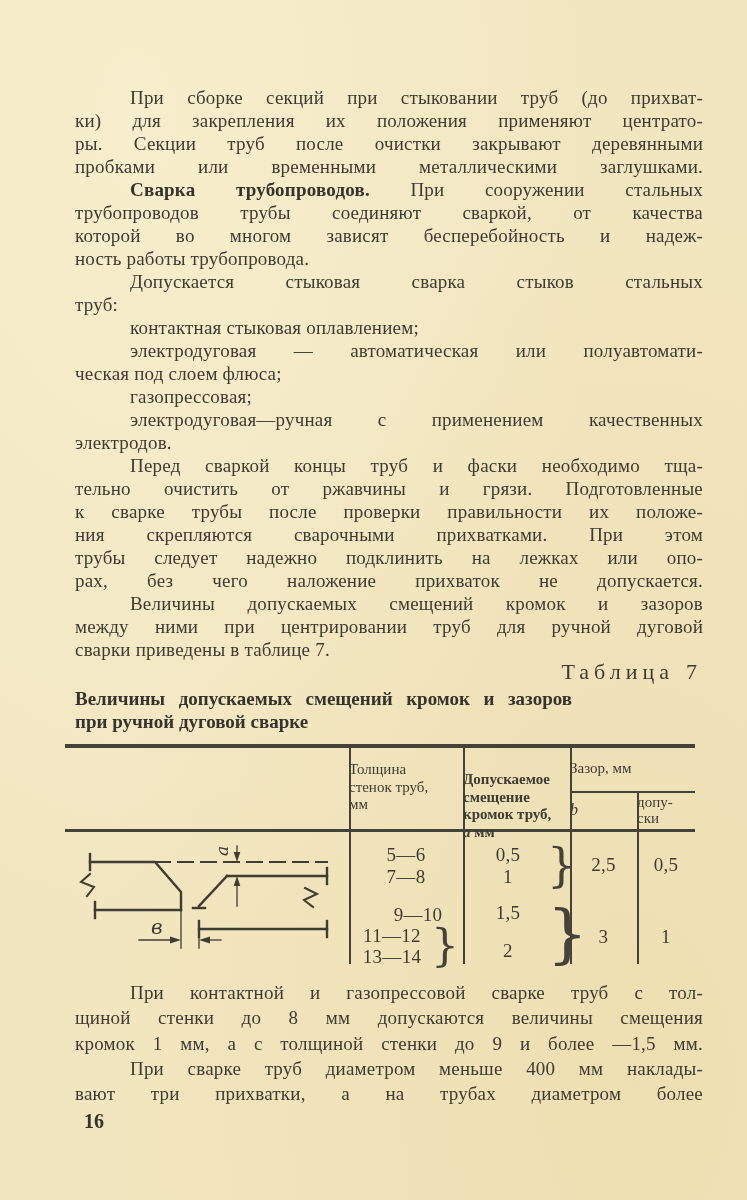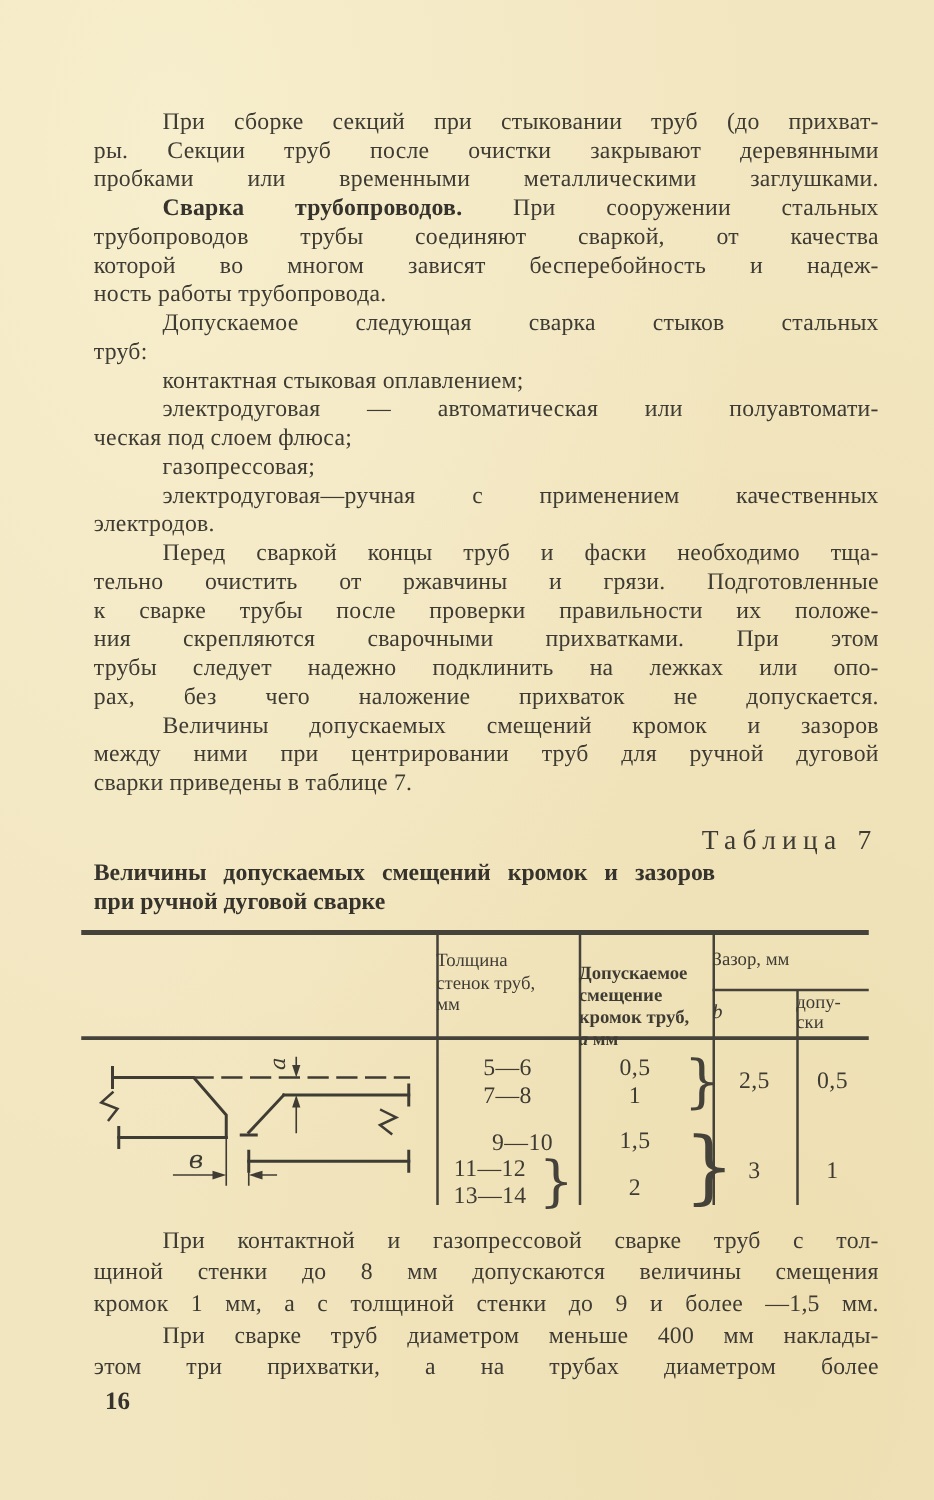--- a/index.html
+++ b/index.html
@@ -37,31 +37,32 @@
   svg text{fill:#3e3b33;}
   
   .pageno{font-size:20px;font-weight:700;color:#36332c;}
 </style>
 </head>
 <body>
 
 <div class="abs textblock" id="intro-text" style="left:75px;top:86px;width:628px;">
     <div class="para">
       <div class="ln j ind">При сборке секций при стыковании труб (до прихват-</div>
+      <div class="ln j">ки) для закрепления их положения применяют центрато-</div>
       <div class="ln j">ры. Секции труб после очистки закрывают деревянными</div>
       <div class="ln j">пробками или временными металлическими заглушками.</div>
     </div>
     <div class="para">
       <div class="ln j ind"><b>Сварка трубопроводов.</b> При сооружении стальных</div>
       <div class="ln j">трубопроводов трубы соединяют сваркой, от качества</div>
       <div class="ln j">которой во многом зависят бесперебойность и надеж-</div>
       <div class="ln">ность работы трубопровода.</div>
     </div>
     <div class="para">
-      <div class="ln j ind">Допускаемое следующая сварка стыков стальных</div>
+      <div class="ln j ind">Допускается стыковая сварка стыков стальных</div>
       <div class="ln">труб:</div>
     </div>
     <div class="para">
       <div class="ln ind">контактная стыковая оплавлением;</div>
     </div>
     <div class="para">
       <div class="ln j ind">электродуговая — автоматическая или полуавтомати-</div>
       <div class="ln">ческая под слоем флюса;</div>
     </div>
     <div class="para">
@@ -186,17 +187,17 @@
 </div>
 
 <div class="abs textblock bottom" id="after-table-text" style="left:75px;top:980px;width:628px;">
     <div class="para">
       <div class="ln j ind">При контактной и газопрессовой сварке труб с тол-</div>
       <div class="ln j">щиной стенки до 8 мм допускаются величины смещения</div>
       <div class="ln j">кромок 1 мм, а с толщиной стенки до 9 и более —1,5 мм.</div>
     </div>
     <div class="para">
       <div class="ln j ind">При сварке труб диаметром меньше 400 мм наклады-</div>
-      <div class="ln j">этом три прихватки, а на трубах диаметром более</div>
+      <div class="ln j">вают три прихватки, а на трубах диаметром более</div>
     </div>
   </div>
 
 <div class="abs pageno" style="left:84px;top:1110px;">16</div>
 
 </body></html>

